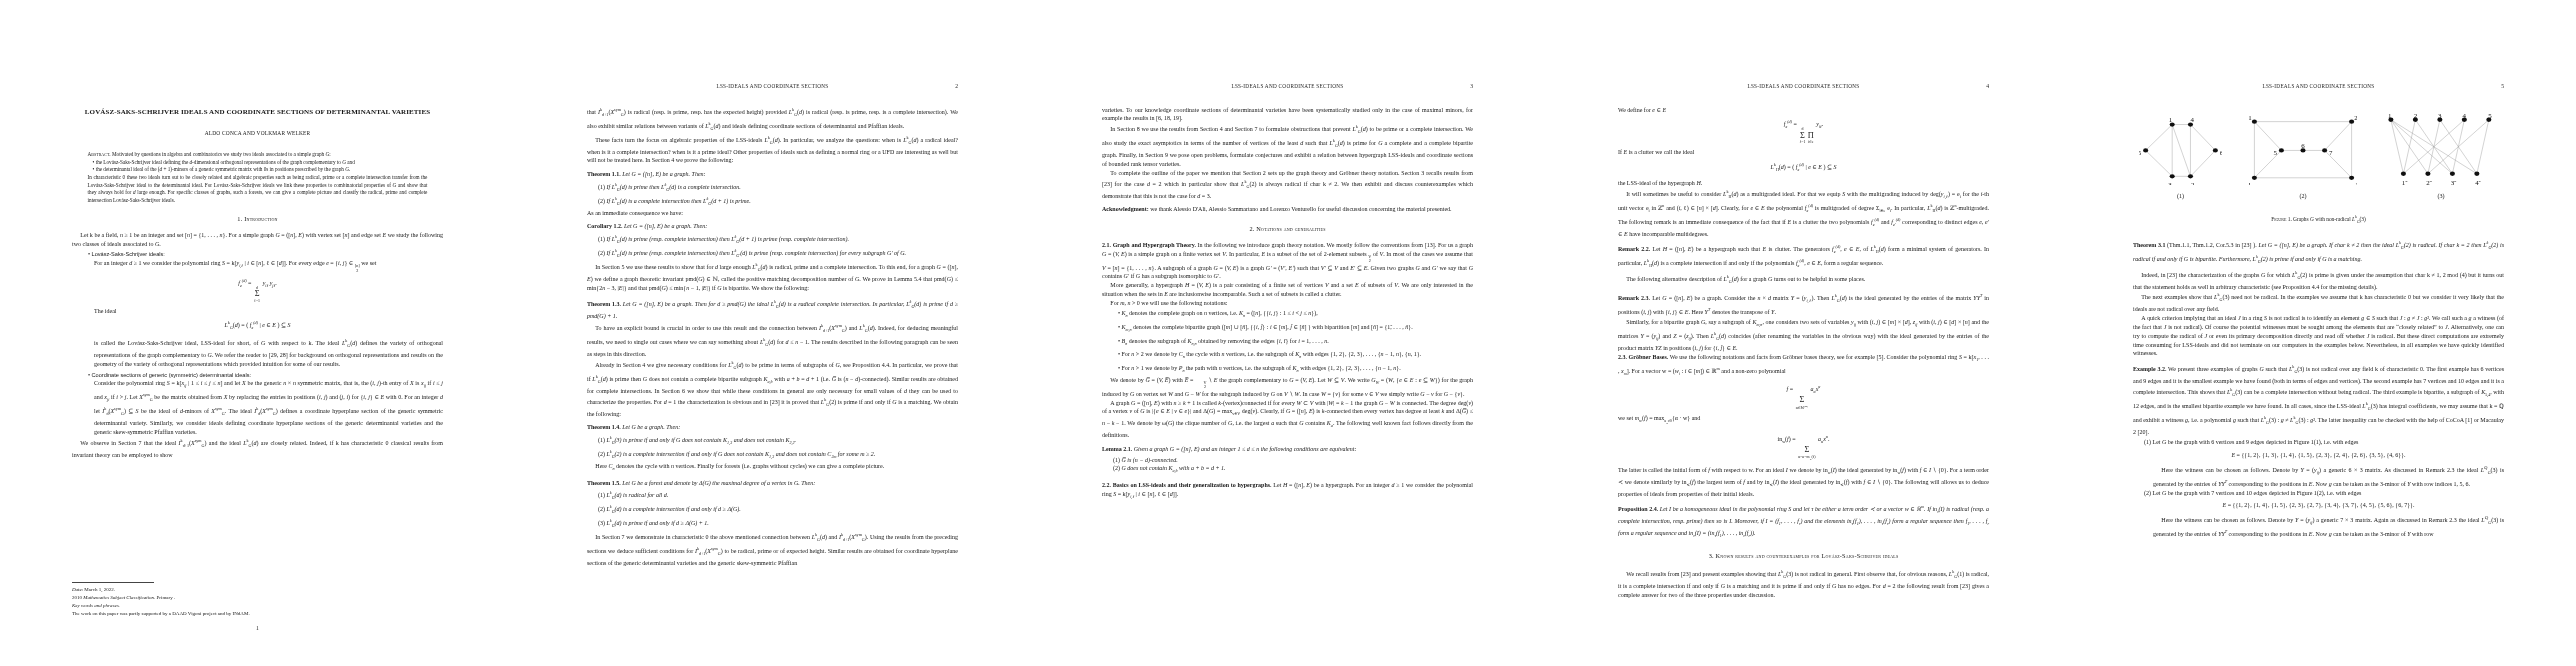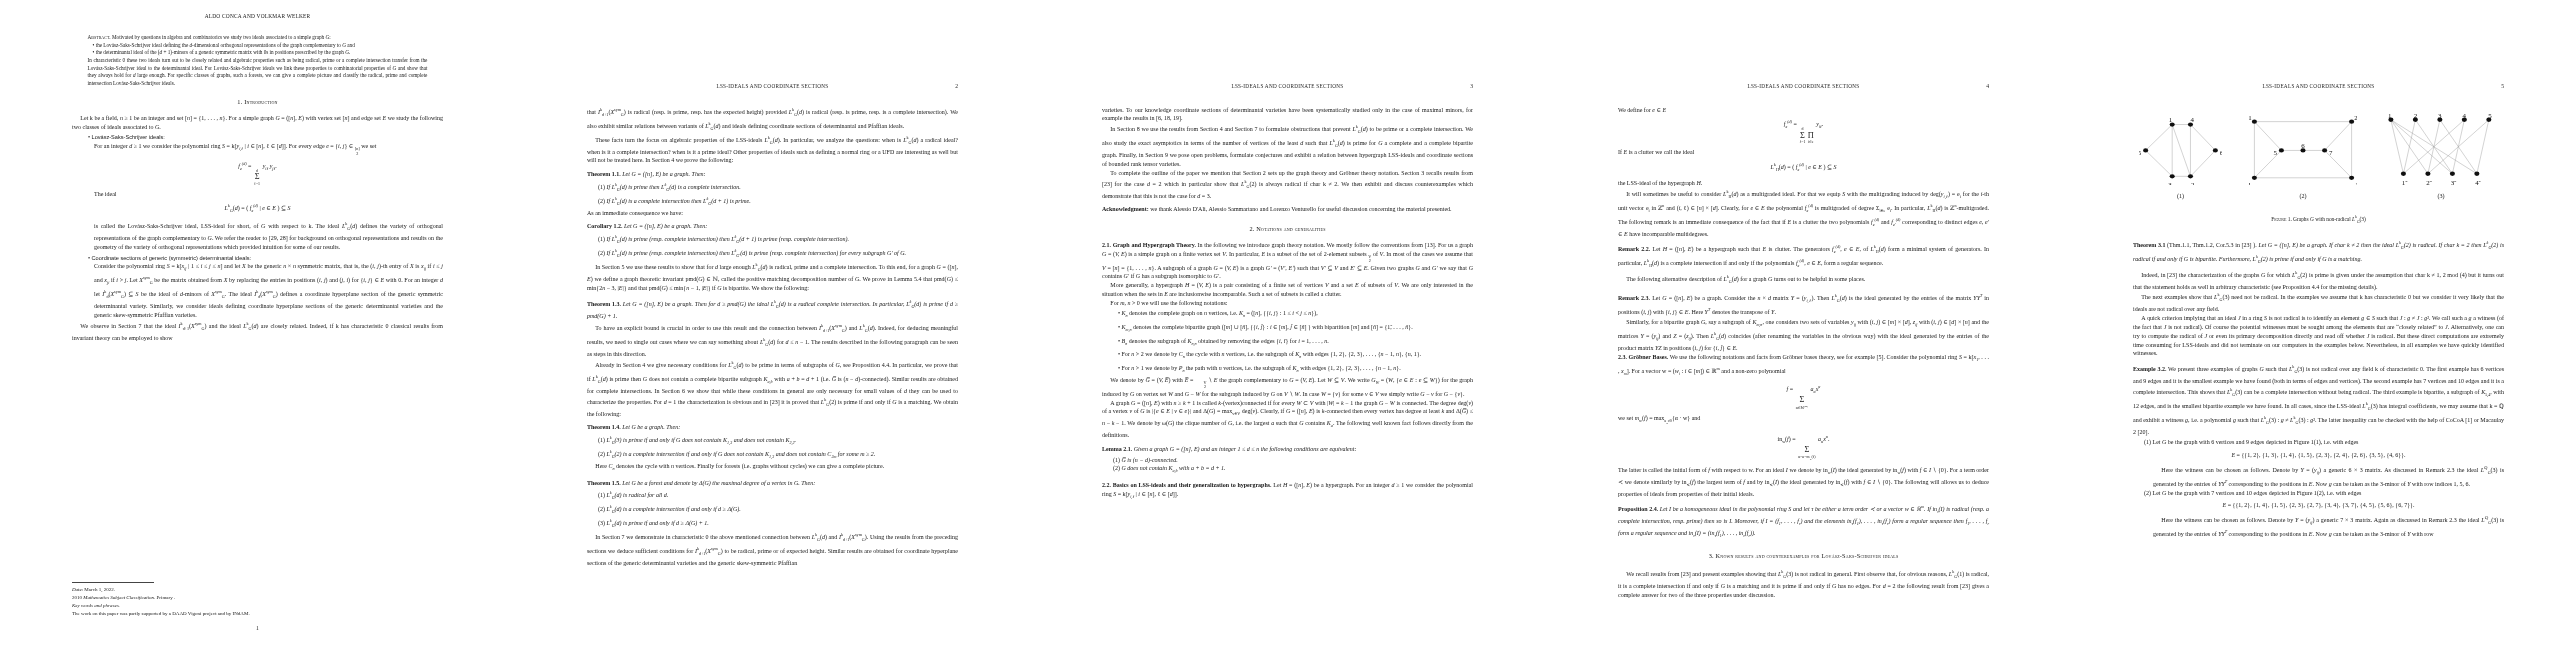--- a/index.html
+++ b/index.html
@@ -48,20 +48,21 @@
 </style>
 </head>
 <body>
 
 <div class="canvas">
 
   <div class="arxiv">arXiv:1801.09169v2  [math.AC]  7 Sep 2018</div>
 
   <div class="page" style="left:0px">
     <div class="inner">
+      <div class="title">LOVÁSZ-SAKS-SCHRIJVER IDEALS AND COORDINATE SECTIONS OF DETERMINANTAL VARIETIES</div>
       <div class="authors">ALDO CONCA AND VOLKMAR WELKER</div>
       <div class="body abswrap">
           <div class="blk abs"><span class="sc">Abstract.</span> Motivated by questions in algebra and combinatorics we study two ideals associated to a simple graph <i>G</i>:</div>
           <div class="blk absb">• the Lovász-Saks-Schrijver ideal defining the <i>d</i>-dimensional orthogonal representations of the graph complementary to <i>G</i> and</div>
           <div class="blk absb">• the determinantal ideal of the (<i>d</i> + 1)-minors of a generic symmetric matrix with 0s in positions prescribed by the graph <i>G</i>.</div>
           <div class="blk abs">In characteristic 0 these two ideals turn out to be closely related and algebraic properties such as being radical, prime or a complete intersection transfer from the Lovász-Saks-Schrijver ideal to the determinantal ideal. For Lovász-Saks-Schrijver ideals we link these properties to combinatorial properties of <i>G</i> and show that they always hold for <i>d</i> large enough. For specific classes of graphs, such a forests, we can give a complete picture and classify the radical, prime and complete intersection Lovász-Saks-Schrijver ideals.</div>
           <div class="blk sec">1. Introduction</div>
           <div class="blk p">Let k be a field, <i>n</i> ≥ 1 be an integer and set [<i>n</i>] = {1, . . . , <i>n</i>}. For a simple graph <i>G</i> = ([<i>n</i>], <i>E</i>) with vertex set [<i>n</i>] and edge set <i>E</i> we study the following two classes of ideals associated to <i>G</i>.</div>
           <div class="blk bullet">• <span class="sf">Lovász-Saks-Schrijver ideals:</span></div>
           <div class="blk bcont">For an integer <i>d</i> ≥ 1 we consider the polynomial ring <i>S</i> = k[<i>y<sub>i,ℓ</sub></i> | <i>i</i> ∈ [<i>n</i>], ℓ ∈ [<i>d</i>]]. For every edge <i>e</i> = {<i>i, j</i>} ∈ <span class="bi">

